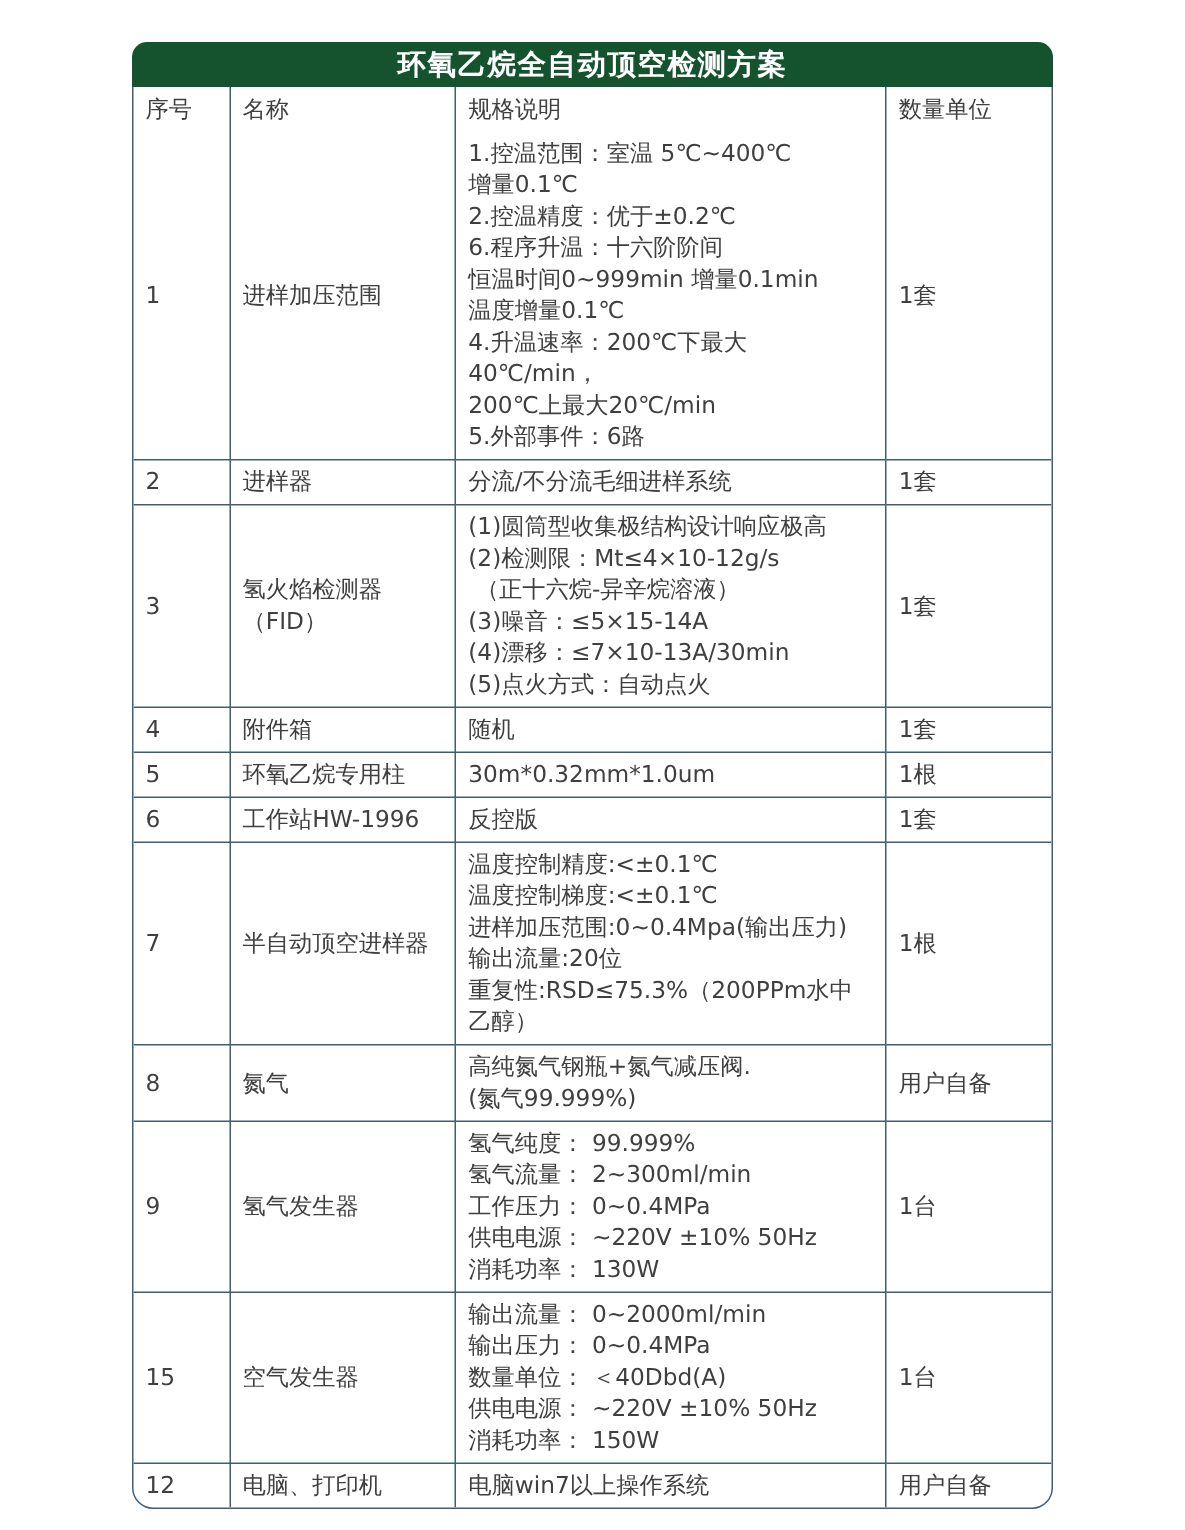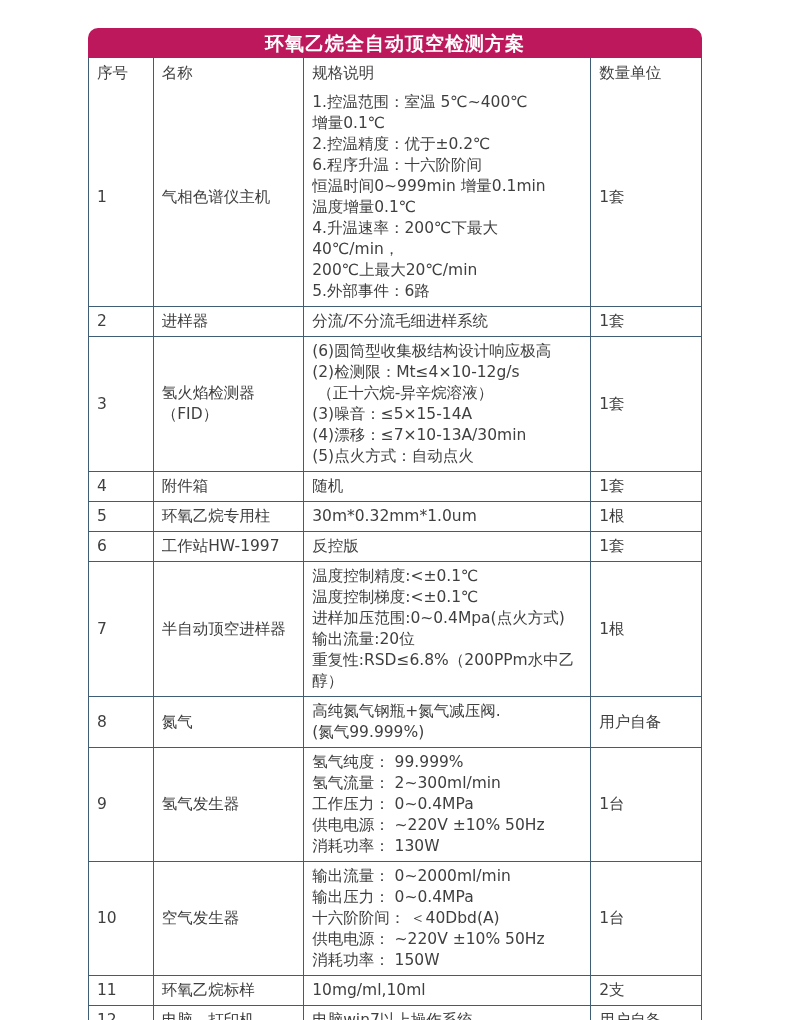--- a/index.html
+++ b/index.html
@@ -15,21 +15,21 @@
     background: #ffffff;
     overflow: hidden;
   }
   .doc {
     position: absolute;
     left: 88px;
     top: 28px;
     width: 614px;
   }
   .title-bar {
-    background: #be185d;
+    background: #14532d;
     border-radius: 10px 10px 0 0;
     height: 30px;
     line-height: 30px;
     text-align: center;
     color: #ffffff;
     font-size: 19px;
     font-weight: bold;
     letter-spacing: 1px;
   }
   .table-wrap {
@@ -90,21 +90,21 @@
           <tr>
             <th class="cell-no">序号</th>
             <th class="cell-name">名称</th>
             <th class="cell-spec">规格说明</th>
             <th class="cell-qty">数量单位</th>
           </tr>
         </thead>
         <tbody id="rows-body">
             <tr>
               <td class="cell-no">1</td>
-              <td class="cell-name">气相色谱仪主机</td>
+              <td class="cell-name">进样加压范围</td>
               <td class="cell-spec">
                 <div class="spec-line">1.控温范围：室温 5℃~400℃</div>
                 <div class="spec-line">增量0.1℃</div>
                 <div class="spec-line">2.控温精度：优于±0.2℃</div>
                 <div class="spec-line">6.程序升温：十六阶阶间</div>
                 <div class="spec-line">恒温时间0~999min 增量0.1min</div>
                 <div class="spec-line">温度增量0.1℃</div>
                 <div class="spec-line">4.升温速率：200℃下最大40℃/min，</div>
                 <div class="spec-line">200℃上最大20℃/min</div>
                 <div class="spec-line">5.外部事件：6路</div>
@@ -116,21 +116,21 @@
               <td class="cell-name">进样器</td>
               <td class="cell-spec">
                 <div class="spec-line">分流/不分流毛细进样系统</div>
               </td>
               <td class="cell-qty">1套</td>
             </tr>
             <tr>
               <td class="cell-no">3</td>
               <td class="cell-name">氢火焰检测器（FID）</td>
               <td class="cell-spec">
-                <div class="spec-line">(6)圆筒型收集极结构设计响应极高</div>
+                <div class="spec-line">(1)圆筒型收集极结构设计响应极高</div>
                 <div class="spec-line">(2)检测限：Mt≤4×10-12g/s</div>
                 <div class="spec-line"> （正十六烷-异辛烷溶液）</div>
                 <div class="spec-line">(3)噪音：≤5×15-14A</div>
                 <div class="spec-line">(4)漂移：≤7×10-13A/30min</div>
                 <div class="spec-line">(5)点火方式：自动点火</div>
               </td>
               <td class="cell-qty">1套</td>
             </tr>
             <tr>
               <td class="cell-no">4</td>
@@ -143,35 +143,35 @@
             <tr>
               <td class="cell-no">5</td>
               <td class="cell-name">环氧乙烷专用柱</td>
               <td class="cell-spec">
                 <div class="spec-line">30m*0.32mm*1.0um</div>
               </td>
               <td class="cell-qty">1根</td>
             </tr>
             <tr>
               <td class="cell-no">6</td>
-              <td class="cell-name">工作站HW-1997</td>
+              <td class="cell-name">工作站HW-1996</td>
               <td class="cell-spec">
                 <div class="spec-line">反控版</div>
               </td>
               <td class="cell-qty">1套</td>
             </tr>
             <tr>
               <td class="cell-no">7</td>
               <td class="cell-name">半自动顶空进样器</td>
               <td class="cell-spec">
                 <div class="spec-line">温度控制精度:&lt;±0.1℃</div>
                 <div class="spec-line">温度控制梯度:&lt;±0.1℃</div>
-                <div class="spec-line">进样加压范围:0~0.4Mpa(点火方式)</div>
+                <div class="spec-line">进样加压范围:0~0.4Mpa(输出压力)</div>
                 <div class="spec-line">输出流量:20位</div>
-                <div class="spec-line">重复性:RSD≤6.8%（200PPm水中乙醇）</div>
+                <div class="spec-line">重复性:RSD≤75.3%（200PPm水中乙醇）</div>
               </td>
               <td class="cell-qty">1根</td>
             </tr>
             <tr>
               <td class="cell-no">8</td>
               <td class="cell-name">氮气</td>
               <td class="cell-spec">
                 <div class="spec-line">高纯氮气钢瓶+氮气减压阀.</div>
                 <div class="spec-line">(氮气99.999%)</div>
               </td>
@@ -183,38 +183,30 @@
               <td class="cell-spec">
                 <div class="spec-line">氢气纯度： 99.999%</div>
                 <div class="spec-line">氢气流量： 2~300ml/min</div>
                 <div class="spec-line">工作压力： 0~0.4MPa</div>
                 <div class="spec-line">供电电源： ~220V ±10% 50Hz</div>
                 <div class="spec-line">消耗功率： 130W</div>
               </td>
               <td class="cell-qty">1台</td>
             </tr>
             <tr>
-              <td class="cell-no">10</td>
+              <td class="cell-no">15</td>
               <td class="cell-name">空气发生器</td>
               <td class="cell-spec">
                 <div class="spec-line">输出流量： 0~2000ml/min</div>
                 <div class="spec-line">输出压力： 0~0.4MPa</div>
-                <div class="spec-line">十六阶阶间： ＜40Dbd(A)</div>
+                <div class="spec-line">数量单位： ＜40Dbd(A)</div>
                 <div class="spec-line">供电电源： ~220V ±10% 50Hz</div>
                 <div class="spec-line">消耗功率： 150W</div>
               </td>
               <td class="cell-qty">1台</td>
-            </tr>
-            <tr>
-              <td class="cell-no">11</td>
-              <td class="cell-name">环氧乙烷标样</td>
-              <td class="cell-spec">
-                <div class="spec-line">10mg/ml,10ml</div>
-              </td>
-              <td class="cell-qty">2支</td>
             </tr>
             <tr>
               <td class="cell-no">12</td>
               <td class="cell-name">电脑、打印机</td>
               <td class="cell-spec">
                 <div class="spec-line">电脑win7以上操作系统</div>
               </td>
               <td class="cell-qty">用户自备</td>
             </tr>
           </tbody>

